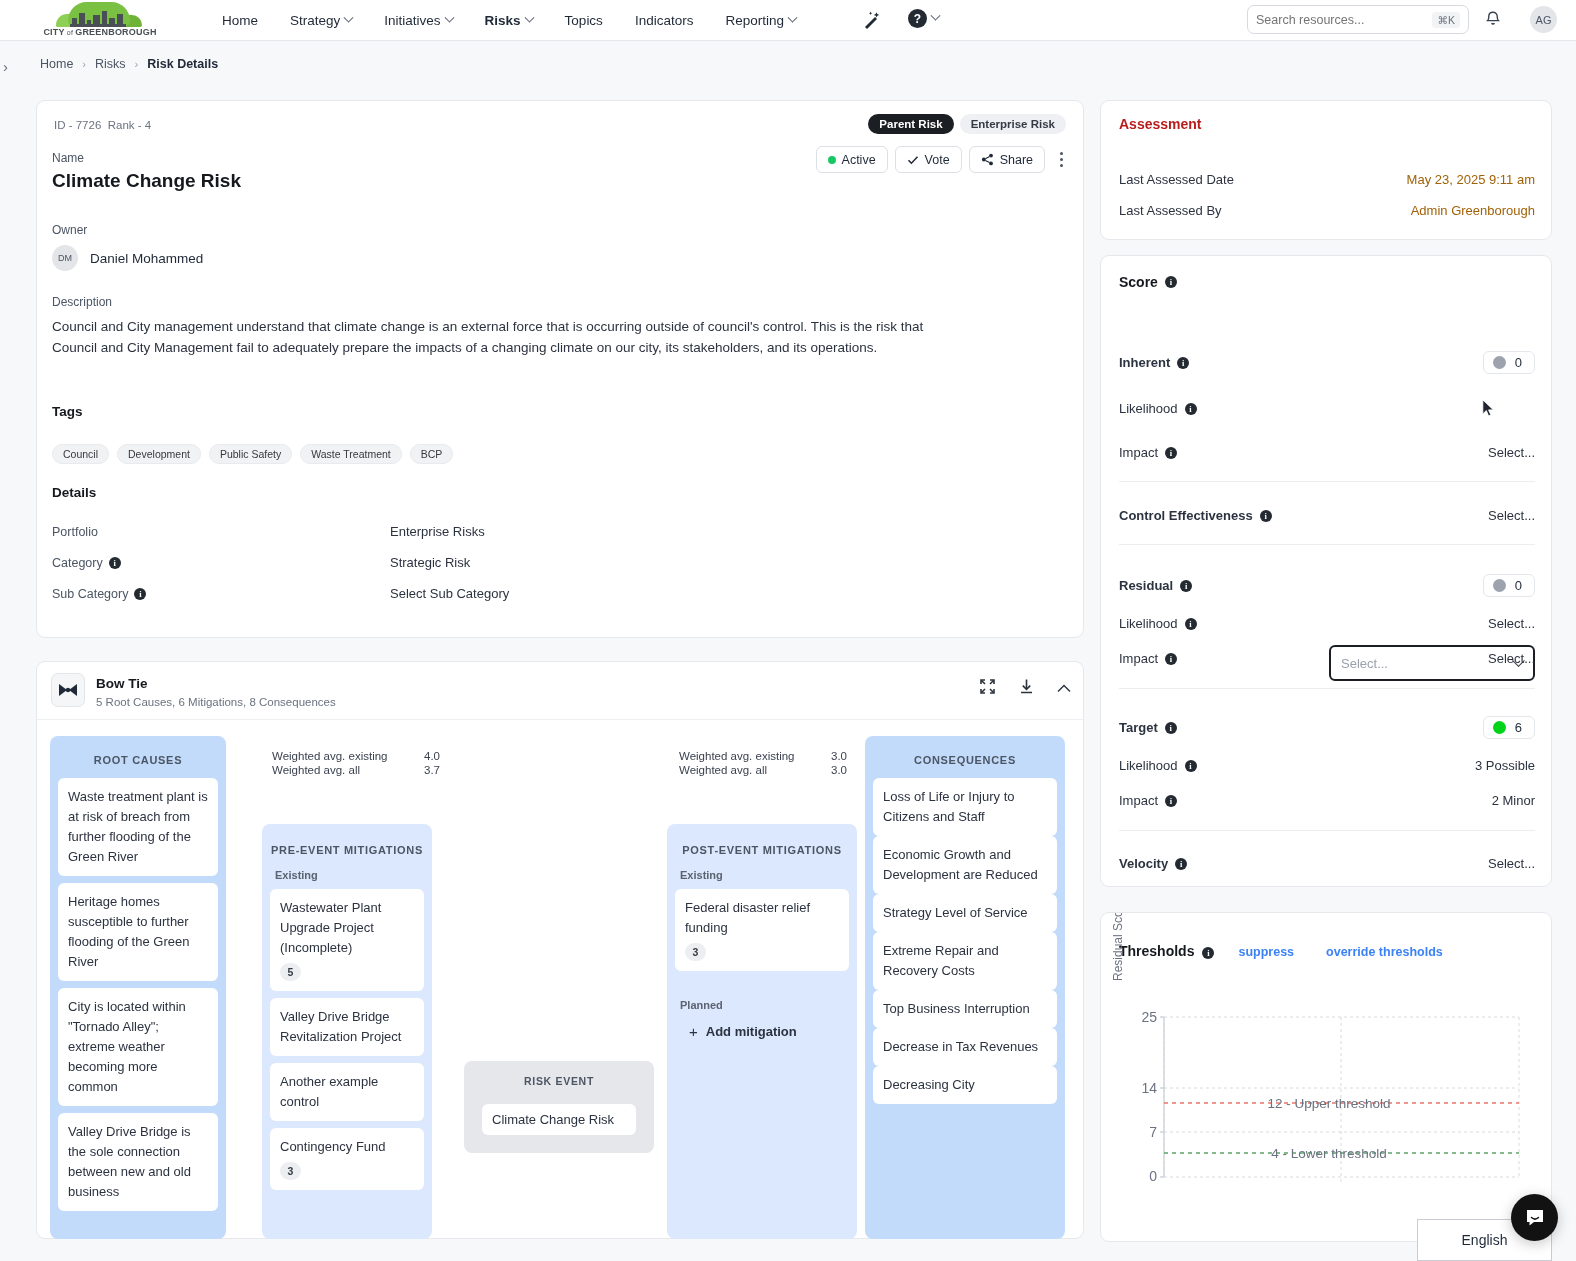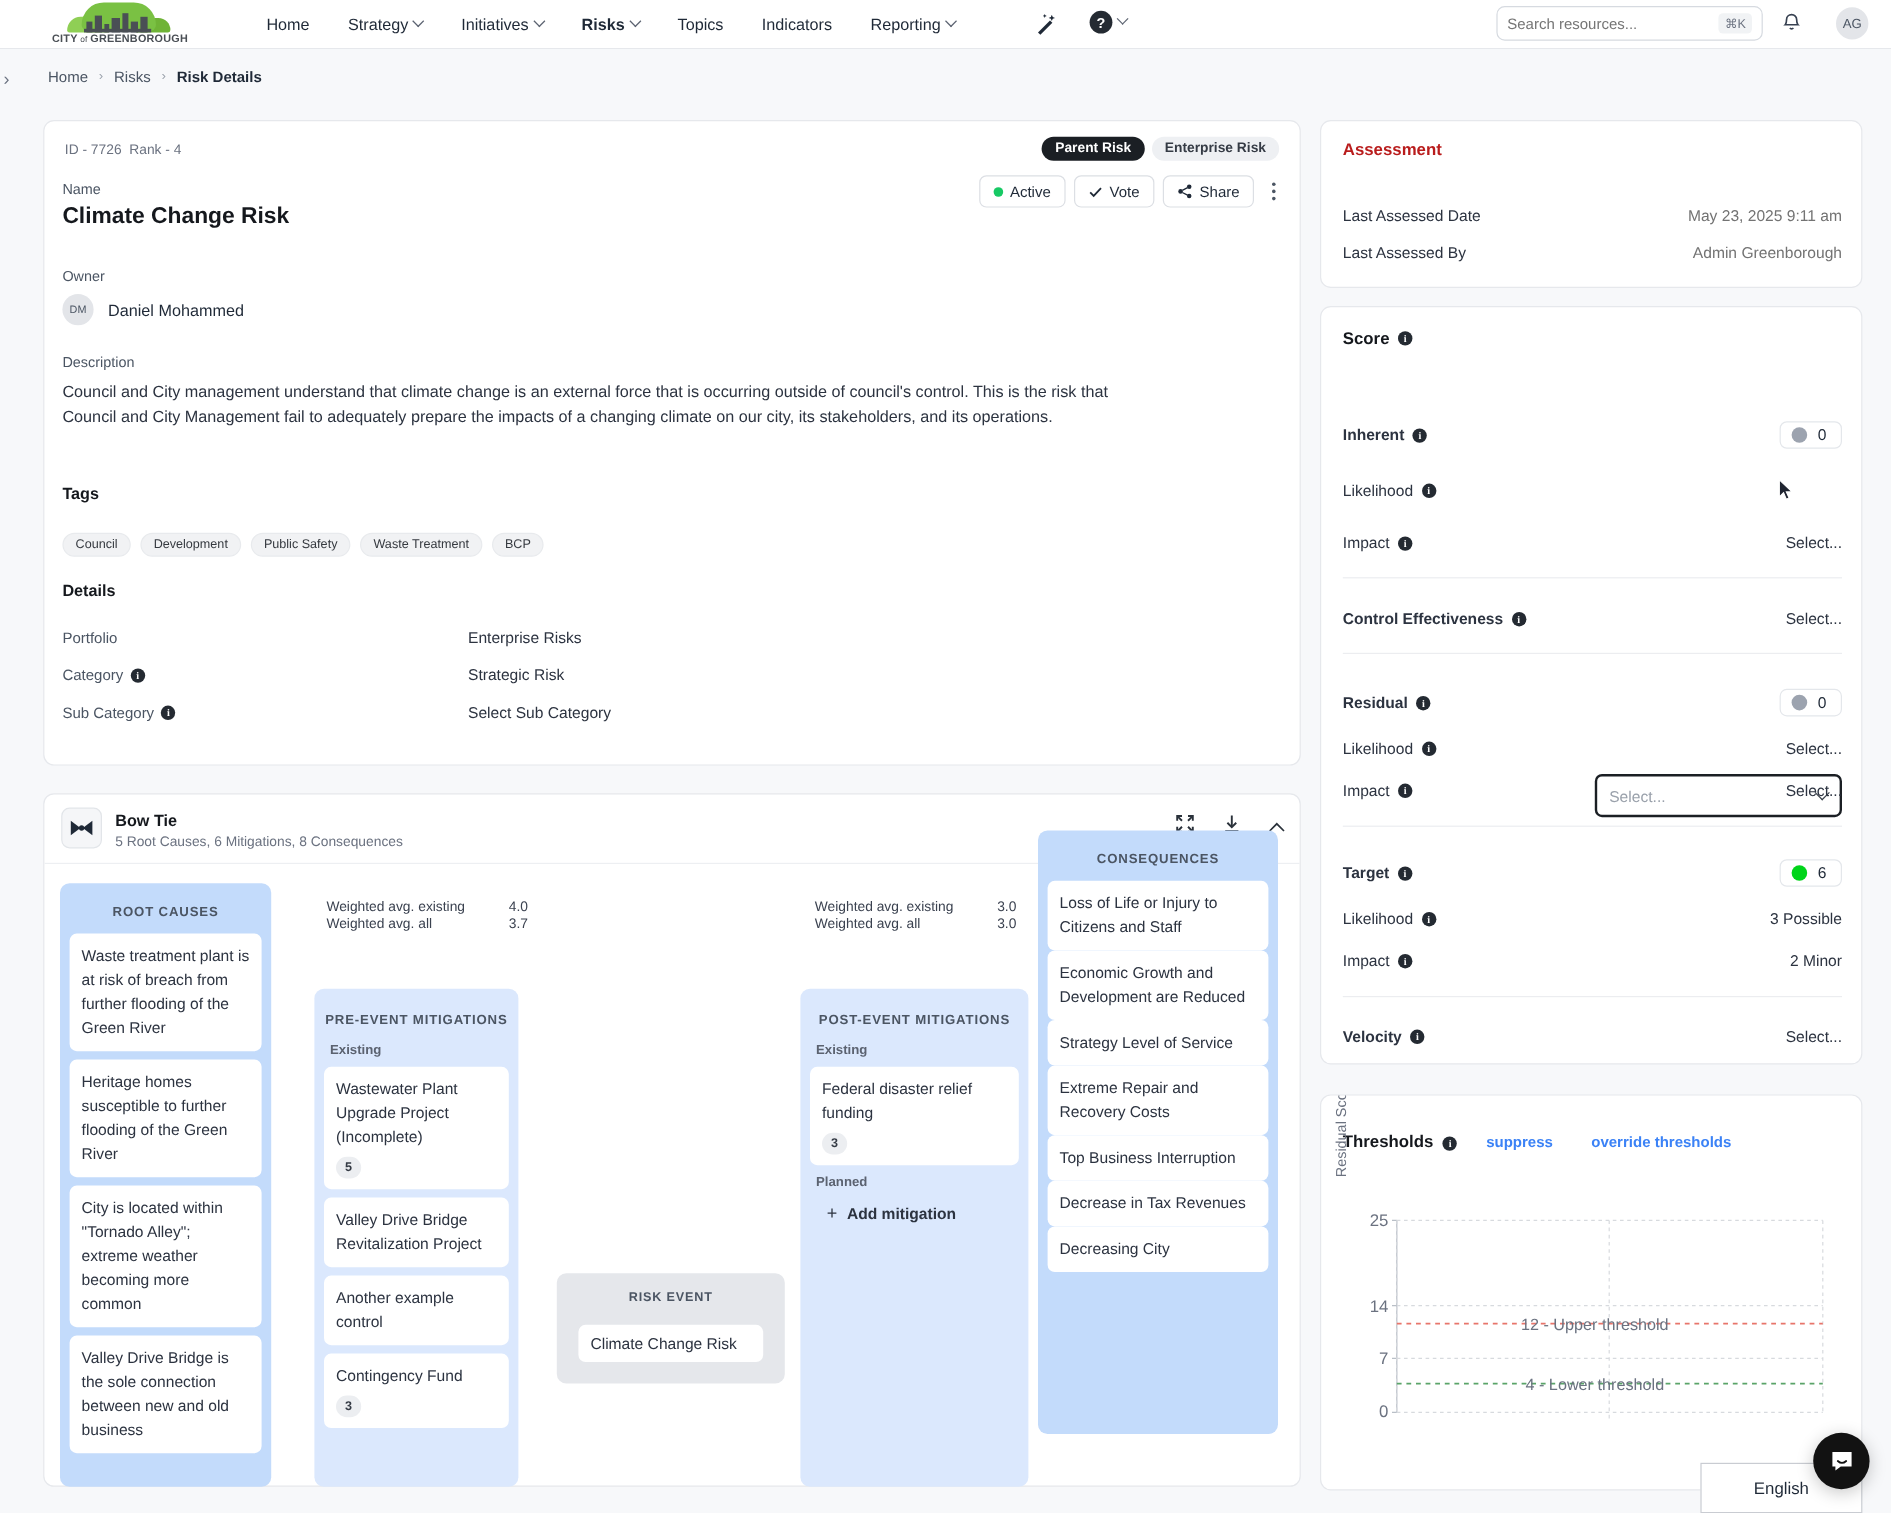--- a/index.html
+++ b/index.html
@@ -128,21 +128,21 @@
   .risk-event-h { text-align:center; font-size:10.5px; font-weight:700; letter-spacing:.7px; color:#4b5563; padding-top:14px; }
   .risk-event-card { position:absolute; left:18px; top:43px; width:154px; background:#fff;
     border-radius:6px; padding:8px 10px; font-size:13px; color:#2c3340; }
 
   
   .assess-card { position:absolute; left:1100px; top:100px; width:452px; height:140px; }
   .assess-h { position:absolute; left:18px; top:15px; font-size:14px; font-weight:700; color:#b91c1c; }
   .arow { position:absolute; left:18px; width:416px; display:flex; justify-content:space-between;
     font-size:13px; }
   .arow .k { color:#2c3340; }
-  .arow .v { color:#737373; }
+  .arow .v { color:#a16207; }
 
   .score-card { position:absolute; left:1100px; top:255px; width:452px; height:632px; }
   .score-h { position:absolute; left:18px; top:18px; display:flex; align-items:center; gap:7px;
     font-size:14px; font-weight:700; color:#15181d; }
   .srow { position:absolute; left:18px; width:416px; display:flex; align-items:center;
     justify-content:space-between; font-size:13px; }
   .srow .k { display:flex; align-items:center; gap:7px; color:#2c3340; }
   .srow.bold .k { font-weight:700; }
   .srow .v { color:#2c3340; }
   .scorebox { display:flex; align-items:center; gap:9px; border:1px solid #e4e7eb; border-radius:6px;
@@ -424,28 +424,28 @@
 
   <div class="col bluelight" style="left:667px; top:824px; width:190px; height:415px;">
     <div class="col-head" style="padding-top:20px;">POST-EVENT MITIGATIONS</div>
     <div class="subhdr" style="padding:13px 0 0 13px;">Existing</div>
     <div style="padding:8px 8px 0 8px;">
       <div class="nodecard">
         <span>Federal disaster relief funding</span>
         <div style="margin-top:4px;"><span class="badge">3</span></div>
       </div>
     </div>
-    <div class="subhdr" style="padding:8px 0 0 13px;">Planned</div>
+    <div class="subhdr" style="padding:28px 0 0 13px;">Planned</div>
     <div style="padding:12px 0 0 22px; display:flex; align-items:center; gap:8px; font-size:13px; font-weight:700; color:#2c3340; cursor:pointer;">
       <span style="font-size:15px; font-weight:400;">+</span>
       <span>Add mitigation</span>
     </div>
   </div>
 
-  <div class="col blue" style="left:865px; top:692px; width:200px; height:503px;">
+  <div class="col blue" style="left:865px; top:736px; width:200px; height:503px;">
     <div class="col-head" style="padding-top:18px;">CONSEQUENCES</div>
     <div style="padding:12px 8px 0 8px; display:flex; flex-direction:column; gap:0;">
       <div class="nodecard">Loss of Life or Injury to Citizens and Staff</div>
       <div class="nodecard">Economic Growth and Development are Reduced</div>
       <div class="nodecard">Strategy Level of Service</div>
       <div class="nodecard">Extreme Repair and Recovery Costs</div>
       <div class="nodecard">Top Business Interruption</div>
       <div class="nodecard">Decrease in Tax Revenues</div>
       <div class="nodecard">Decreasing City</div>
     </div>

